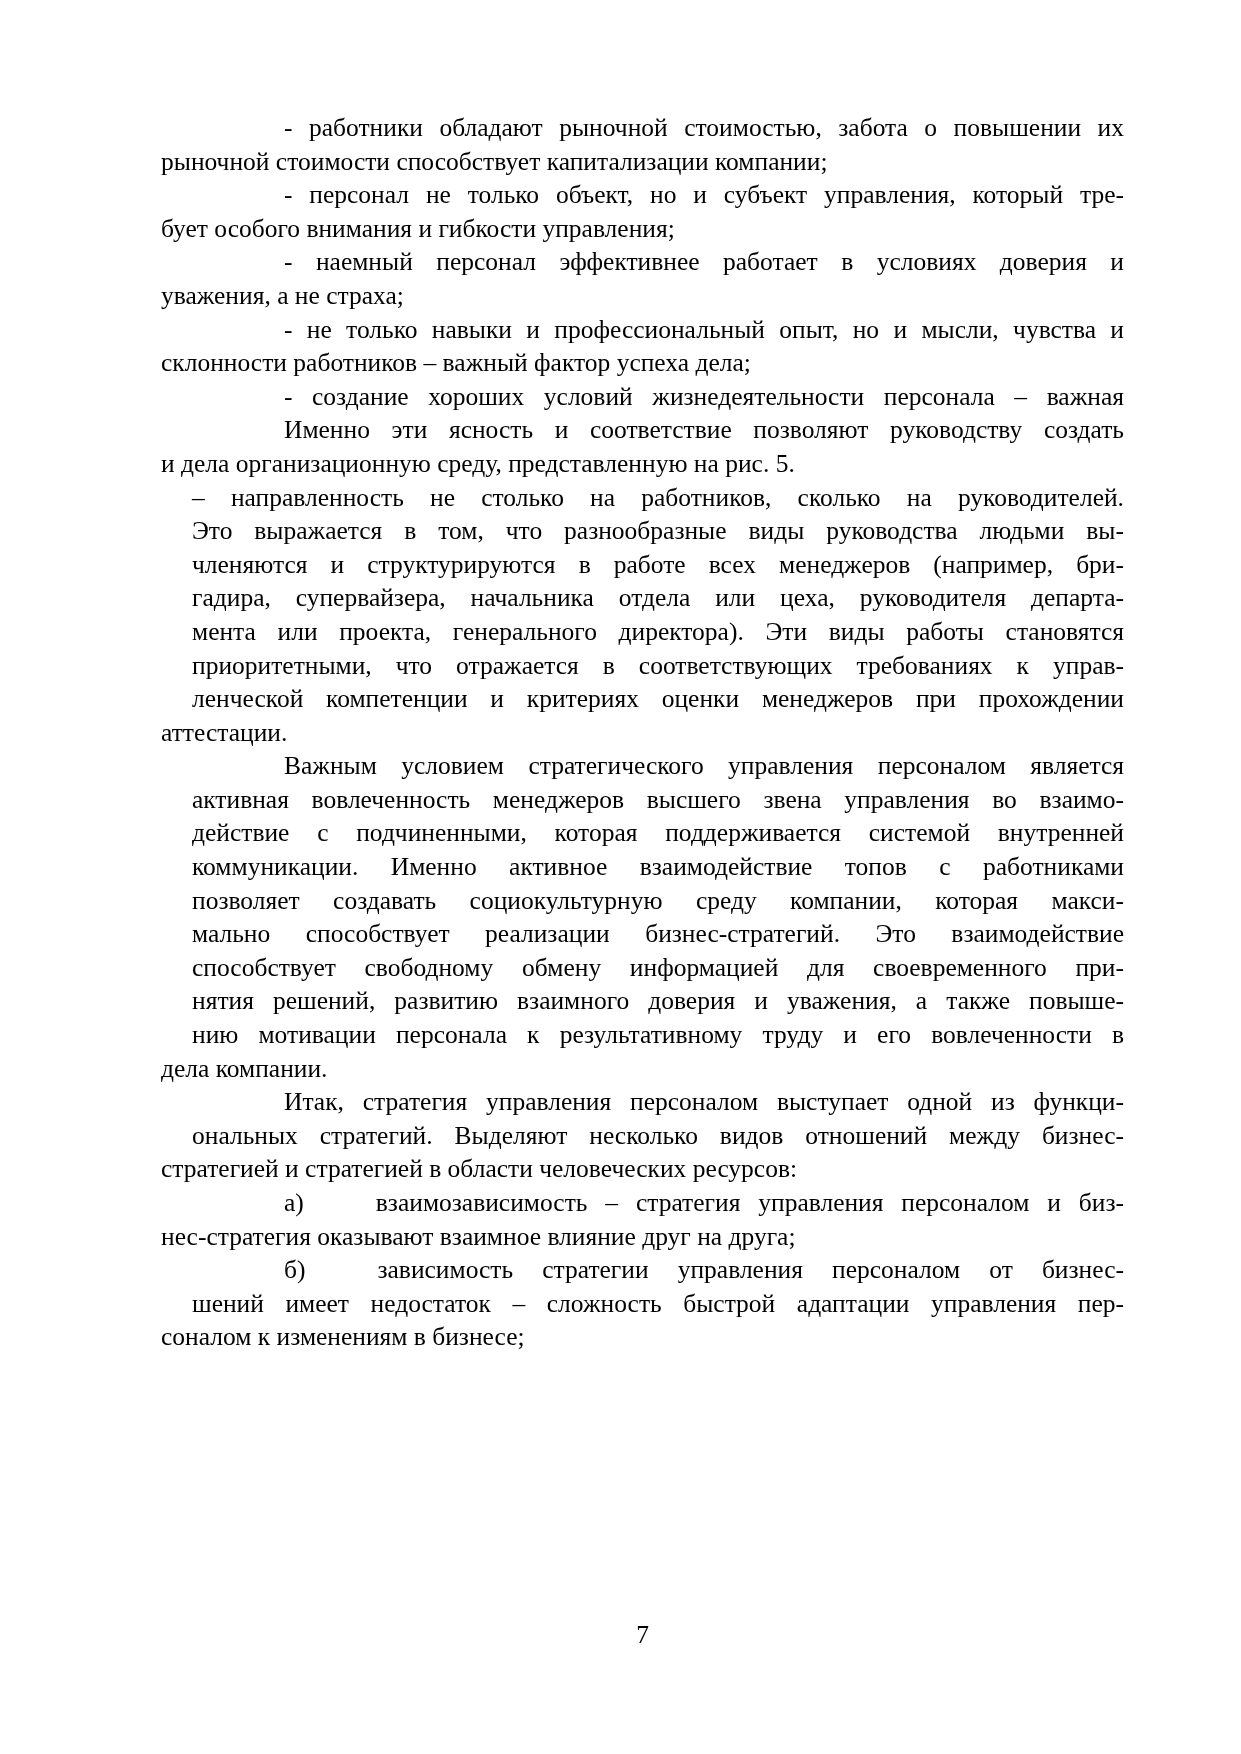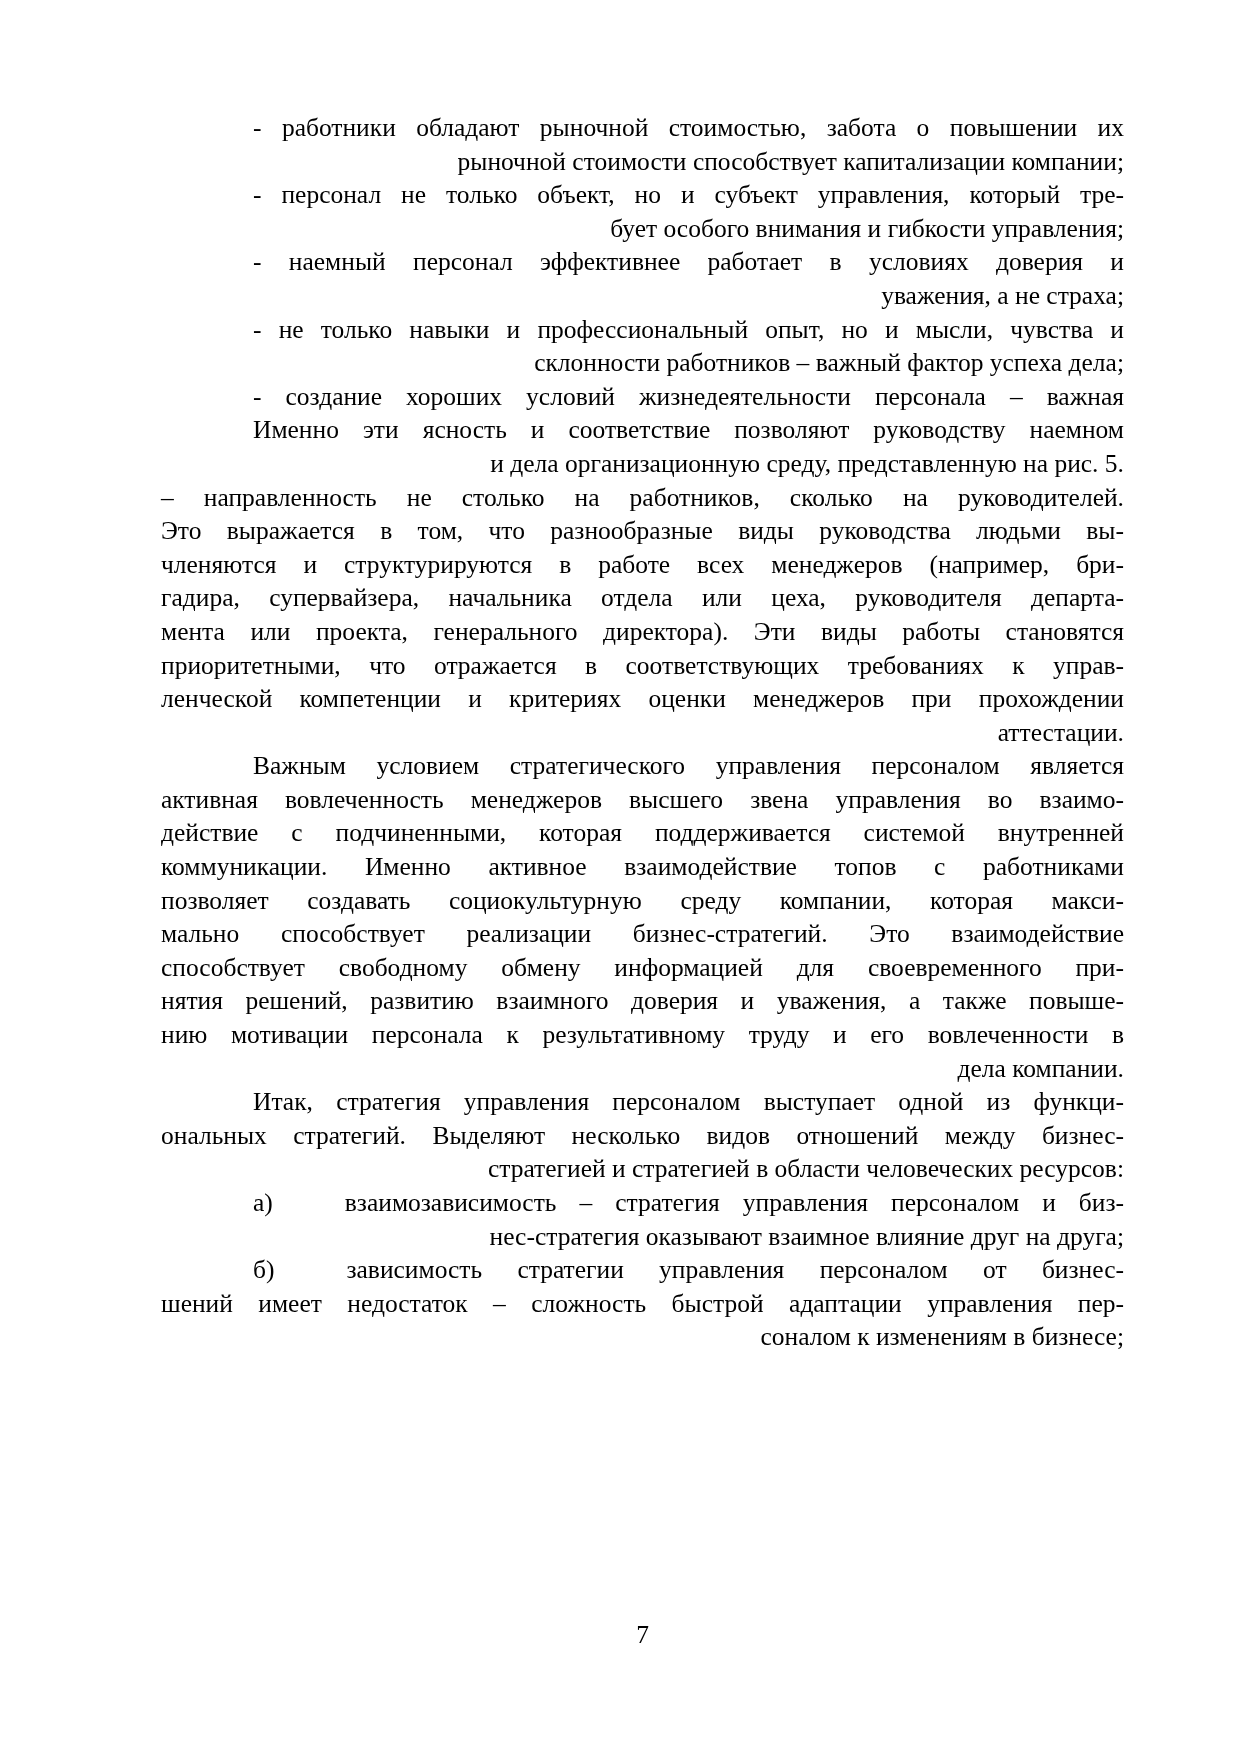--- a/index.html
+++ b/index.html
@@ -18,26 +18,27 @@
   .text-block {
     position: absolute;
     left: 161px;
     top: 111px;
     width: 963px;
     font-size: 25.5px;
   }
   .ln {
     line-height: 33.6px;
     height: 33.6px;
-    text-align: right;
+    text-align: left;
     white-space: normal;
   }
   .ln.j {
     text-align: justify;
     text-align-last: justify;
+    margin-left: 31px;
     -moz-text-align-last: justify;
   }
   .ln.ind {
     text-indent: 92px;
   }
   .tab {
     display: inline-block;
     width: 72px;
     height: 1px;
   }
@@ -57,21 +58,21 @@
 <div class="text-block">
     <div class="ln j ind"><span>- работники обладают рыночной стоимостью, забота о повышении их</span></div>
     <div class="ln"><span>рыночной стоимости способствует капитализации компании;</span></div>
     <div class="ln j ind"><span>- персонал не только объект, но и субъект управления, который тре-</span></div>
     <div class="ln"><span>бует особого внимания и гибкости управления;</span></div>
     <div class="ln j ind"><span>- наемный персонал эффективнее работает в условиях доверия и</span></div>
     <div class="ln"><span>уважения, а не страха;</span></div>
     <div class="ln j ind"><span>- не только навыки и профессиональный опыт, но и мысли, чувства и</span></div>
     <div class="ln"><span>склонности работников – важный фактор успеха дела;</span></div>
     <div class="ln j ind"><span>- создание хороших условий жизнедеятельности персонала – важная</span></div>
-    <div class="ln j ind"><span>Именно эти ясность и соответствие позволяют руководству наемном</span></div>
+    <div class="ln j ind"><span>Именно эти ясность и соответствие позволяют руководству создать</span></div>
     <div class="ln"><span>и дела организационную среду, представленную на рис. 5.</span></div>
     <div class="ln j"><span>– направленность не столько на работников, сколько на руководителей.</span></div>
     <div class="ln j"><span>Это выражается в том, что разнообразные виды руководства людьми вы-</span></div>
     <div class="ln j"><span>членяются и структурируются в работе всех менеджеров (например, бри-</span></div>
     <div class="ln j"><span>гадира, супервайзера, начальника отдела или цеха, руководителя департа-</span></div>
     <div class="ln j"><span>мента или проекта, генерального директора). Эти виды работы становятся</span></div>
     <div class="ln j"><span>приоритетными, что отражается в соответствующих требованиях к управ-</span></div>
     <div class="ln j"><span>ленческой компетенции и критериях оценки менеджеров при прохождении</span></div>
     <div class="ln"><span>аттестации.</span></div>
     <div class="ln j ind"><span>Важным условием стратегического управления персоналом является</span></div>

